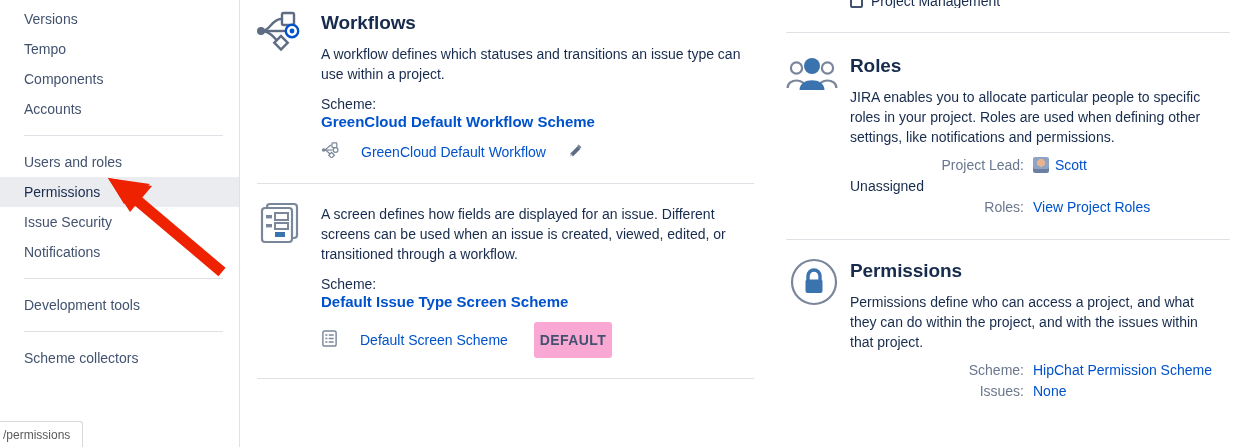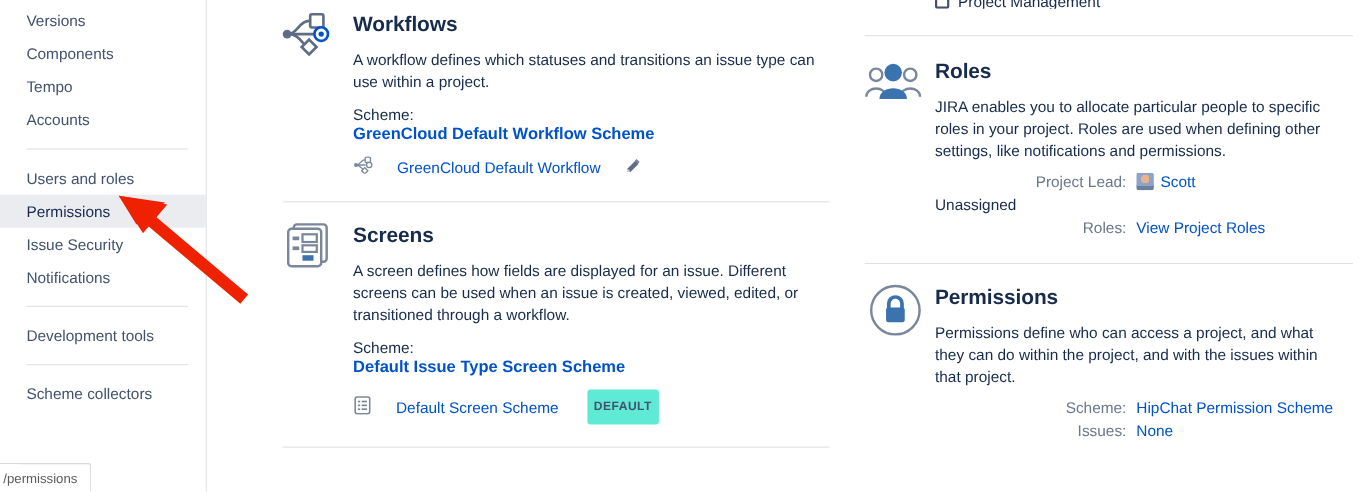--- a/index.html
+++ b/index.html
@@ -10,21 +10,21 @@
     background: #ffffff;
     font-family: "Liberation Sans", sans-serif;
     color: #172b4d;
     -webkit-font-smoothing: antialiased;
   }
   #root { position: relative; width: 1246px; height: 447px; }
 
   
   .sidebar {
     position: absolute; left: 0; top: 0;
-    width: 188px; height: 447px;
+    width: 240px; height: 447px;
     background: #ffffff;
     border-right: 1px solid #dfe1e6;
   }
   .nav-item {
     height: 30px;
     display: flex; align-items: center;
     padding-left: 24px;
     font-size: 14px;
     color: #42526e;
     cursor: pointer;
@@ -68,22 +68,22 @@
   .scheme-label { font-size: 14px; color: #172b4d; margin-bottom: 1px; }
   .scheme-link {
     font-size: 15px; font-weight: bold; color: #0052cc;
     text-decoration: none; display: inline-block; margin-bottom: 12px;
     cursor: pointer;
   }
   .sub-row { display: flex; align-items: center; gap: 22px; font-size: 14px; }
   .sub-link { color: #0052cc; text-decoration: none; cursor: pointer; }
   .badge {
     display: inline-block;
-    background: #5eead4; color: #42526e;
-    font-size: 11px; font-weight: bold; letter-spacing: 0.4px;
+    background: #f9a8d4; color: #42526e;
+    font-size: 14px; font-weight: bold; letter-spacing: 0.4px;
     padding: 10px 6px; border-radius: 3px;
     margin-left: 4px;
   }
   .hr {
     height: 1px; background: #dfe1e6;
     margin: 0;
   }
 
   
   .frow { display: flex; margin-top: 5px; font-size: 14px; }
@@ -121,24 +121,24 @@
 
 <div id="root">
 
   <nav class="sidebar">
 
     <div style="height:4px"></div>
     <div class="nav-item">
       <span>Versions</span>
     </div>
     <div class="nav-item">
+      <span>Tempo</span>
+    </div>
+    <div class="nav-item">
       <span>Components</span>
-    </div>
-    <div class="nav-item">
-      <span>Tempo</span>
     </div>
     <div class="nav-item">
       <span>Accounts</span>
     </div>
 
     <div class="nav-sep"></div>
 
     <div class="nav-item">
       <span>Users and roles</span>
     </div>
@@ -226,21 +226,20 @@
         <svg width="46" height="46" viewBox="0 0 46 46">
           <rect x="10" y="2" width="30" height="34" rx="3" fill="#fff" stroke="#7a869a" stroke-width="2.2"></rect>
           <rect x="5" y="6" width="30" height="34" rx="3" fill="#fff" stroke="#7a869a" stroke-width="2.2"></rect>
           <rect x="9" y="13" width="6" height="3.4" fill="#7a869a"></rect>
           <rect x="9" y="22" width="6" height="3.4" fill="#7a869a"></rect>
           <rect x="18" y="11" width="13" height="7" fill="#fff" stroke="#7a869a" stroke-width="2"></rect>
           <rect x="18" y="21" width="13" height="6" fill="#fff" stroke="#7a869a" stroke-width="2"></rect>
           <rect x="18" y="30" width="10" height="5" fill="#3b73af"></rect>
         </svg>
       </span>
-      <h2 class="card-title">Screens</h2>
       <p class="card-desc" style="width:432px">A screen defines how fields are displayed for an issue. Different screens can be used when an issue is created, viewed, edited, or transitioned through a workflow.</p>
       <div class="scheme-label">Scheme:</div>
       <a class="scheme-link">Default Issue Type Screen Scheme</a>
       <div class="sub-row">
         <span>
           <svg width="17" height="17" viewBox="0 0 18 18">
             <rect x="2" y="1" width="14" height="16" rx="2" fill="#fff" stroke="#7a869a" stroke-width="1.5"></rect>
             <rect x="4.6" y="4.5" width="2.2" height="1.6" fill="#7a869a"></rect>
             <rect x="4.6" y="8.2" width="2.2" height="1.6" fill="#7a869a"></rect>
             <rect x="4.6" y="11.9" width="2.2" height="1.6" fill="#7a869a"></rect>

